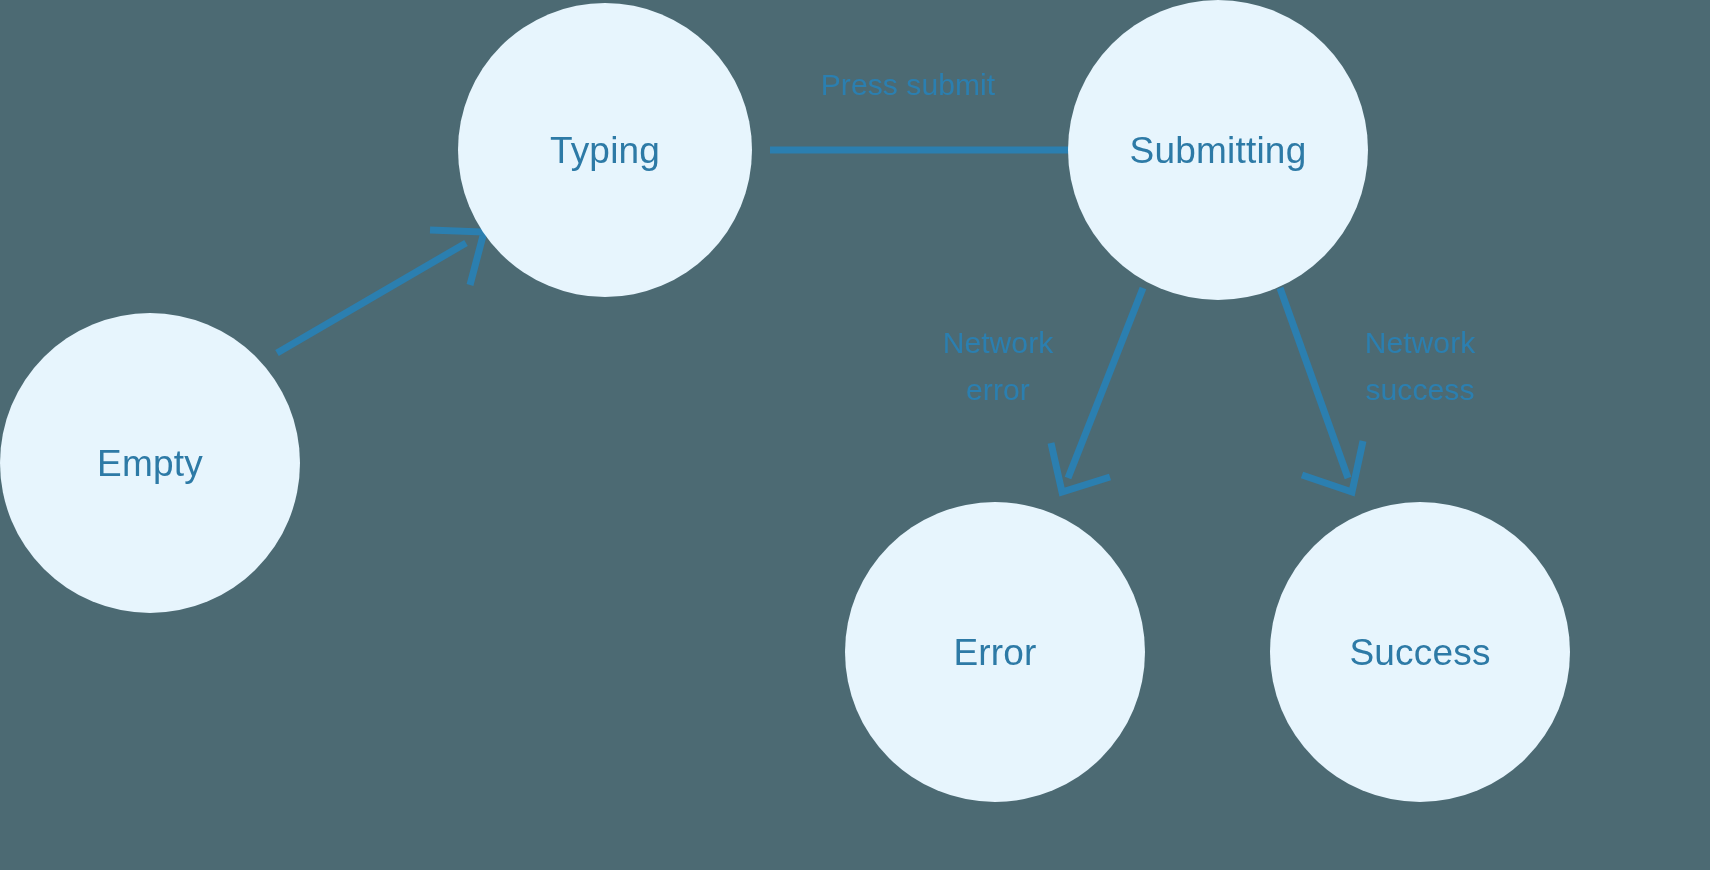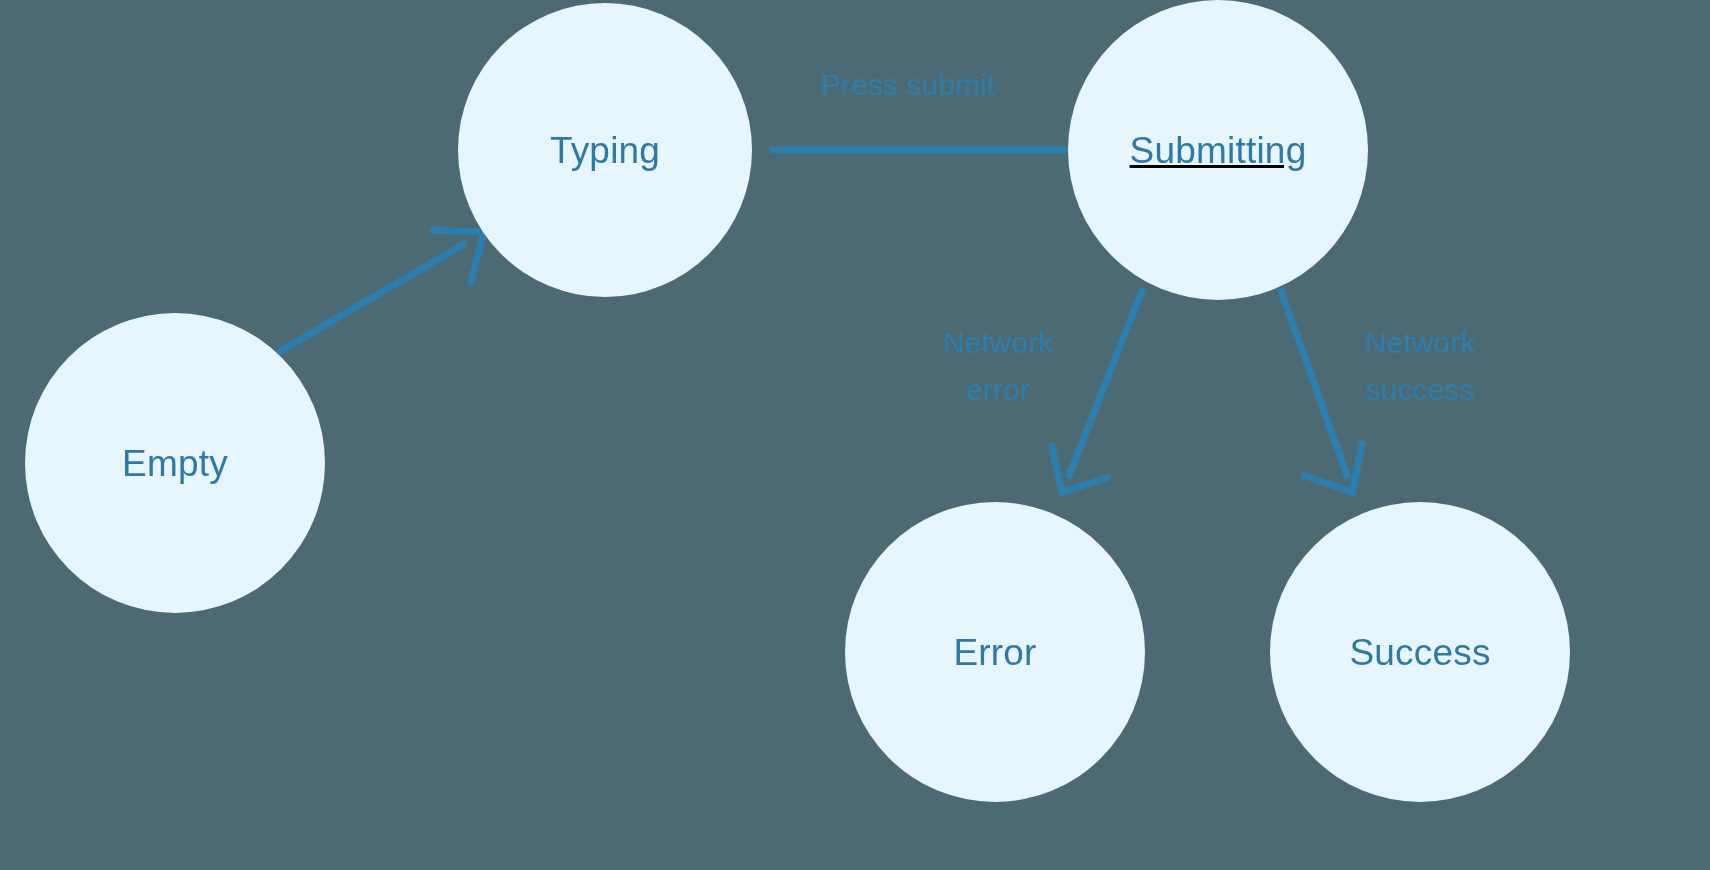--- a/index.html
+++ b/index.html
@@ -77,29 +77,29 @@
       <line x1="1143" y1="288" x2="1068" y2="478" stroke="#2b7fb0" stroke-width="7" stroke-linecap="butt"></line>
       <path d="M 1110 477 L 1062 492 L 1051 443" fill="none" stroke="#2b7fb0" stroke-width="7" stroke-linecap="butt" stroke-linejoin="miter"></path>
     </g>
 
     <g>
       <line x1="1280" y1="288" x2="1348" y2="478" stroke="#2b7fb0" stroke-width="7" stroke-linecap="butt"></line>
       <path d="M 1302 475 L 1352 492 L 1363 441" fill="none" stroke="#2b7fb0" stroke-width="7" stroke-linecap="butt" stroke-linejoin="miter"></path>
     </g>
   </svg>
 
-  <div class="state-node" style="left:0px; top:313px; width:300px; height:300px;margin-left:25px;">
+  <div class="state-node" style="left:0px; top:313px; width:300px; height:300px;">
     <span class="state-label">Empty</span>
   </div>
 
   <div class="state-node" style="left:458px; top:3px; width:294px; height:294px;">
     <span class="state-label">Typing</span>
   </div>
 
-  <div class="state-node" style="left:1068px; top:0px; width:300px; height:300px;text-decoration:underline;">
+  <div class="state-node" style="left:1068px; top:0px; width:300px; height:300px;">
     <span class="state-label">Submitting</span>
   </div>
 
   <div class="state-node" style="left:845px; top:502px; width:300px; height:300px;">
     <span class="state-label">Error</span>
   </div>
 
   <div class="state-node" style="left:1270px; top:502px; width:300px; height:300px;">
     <span class="state-label">Success</span>
   </div>

